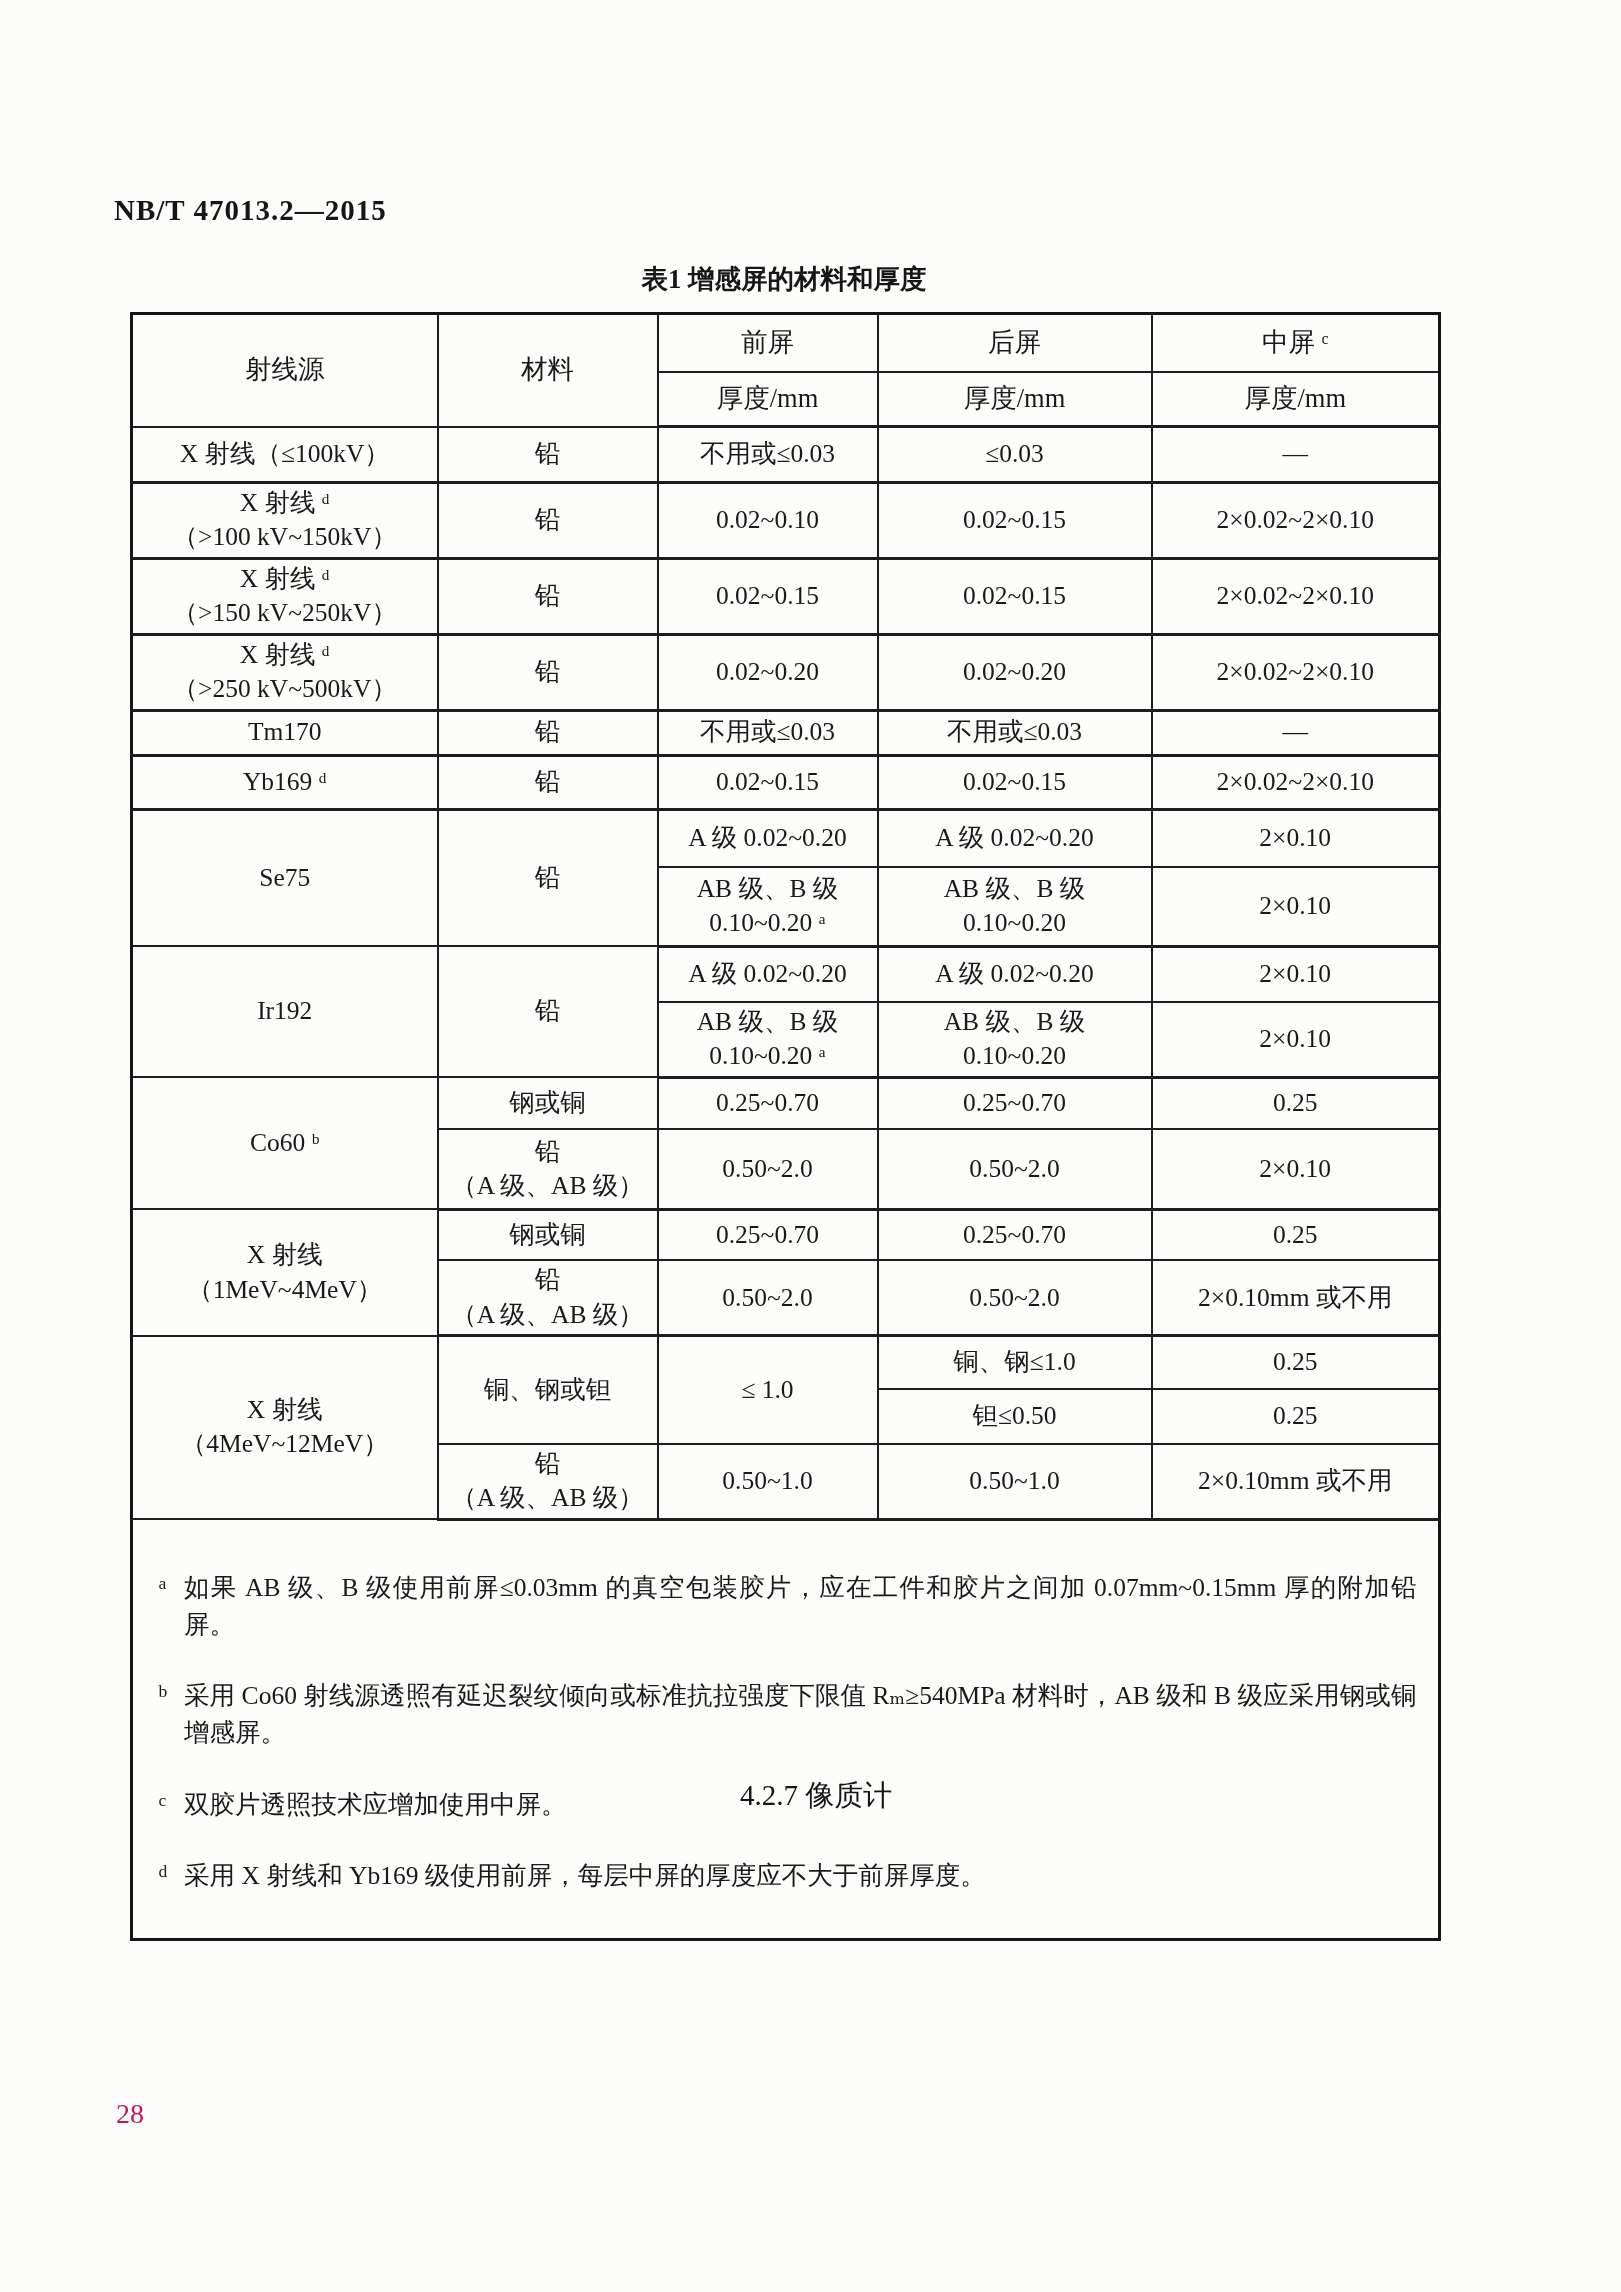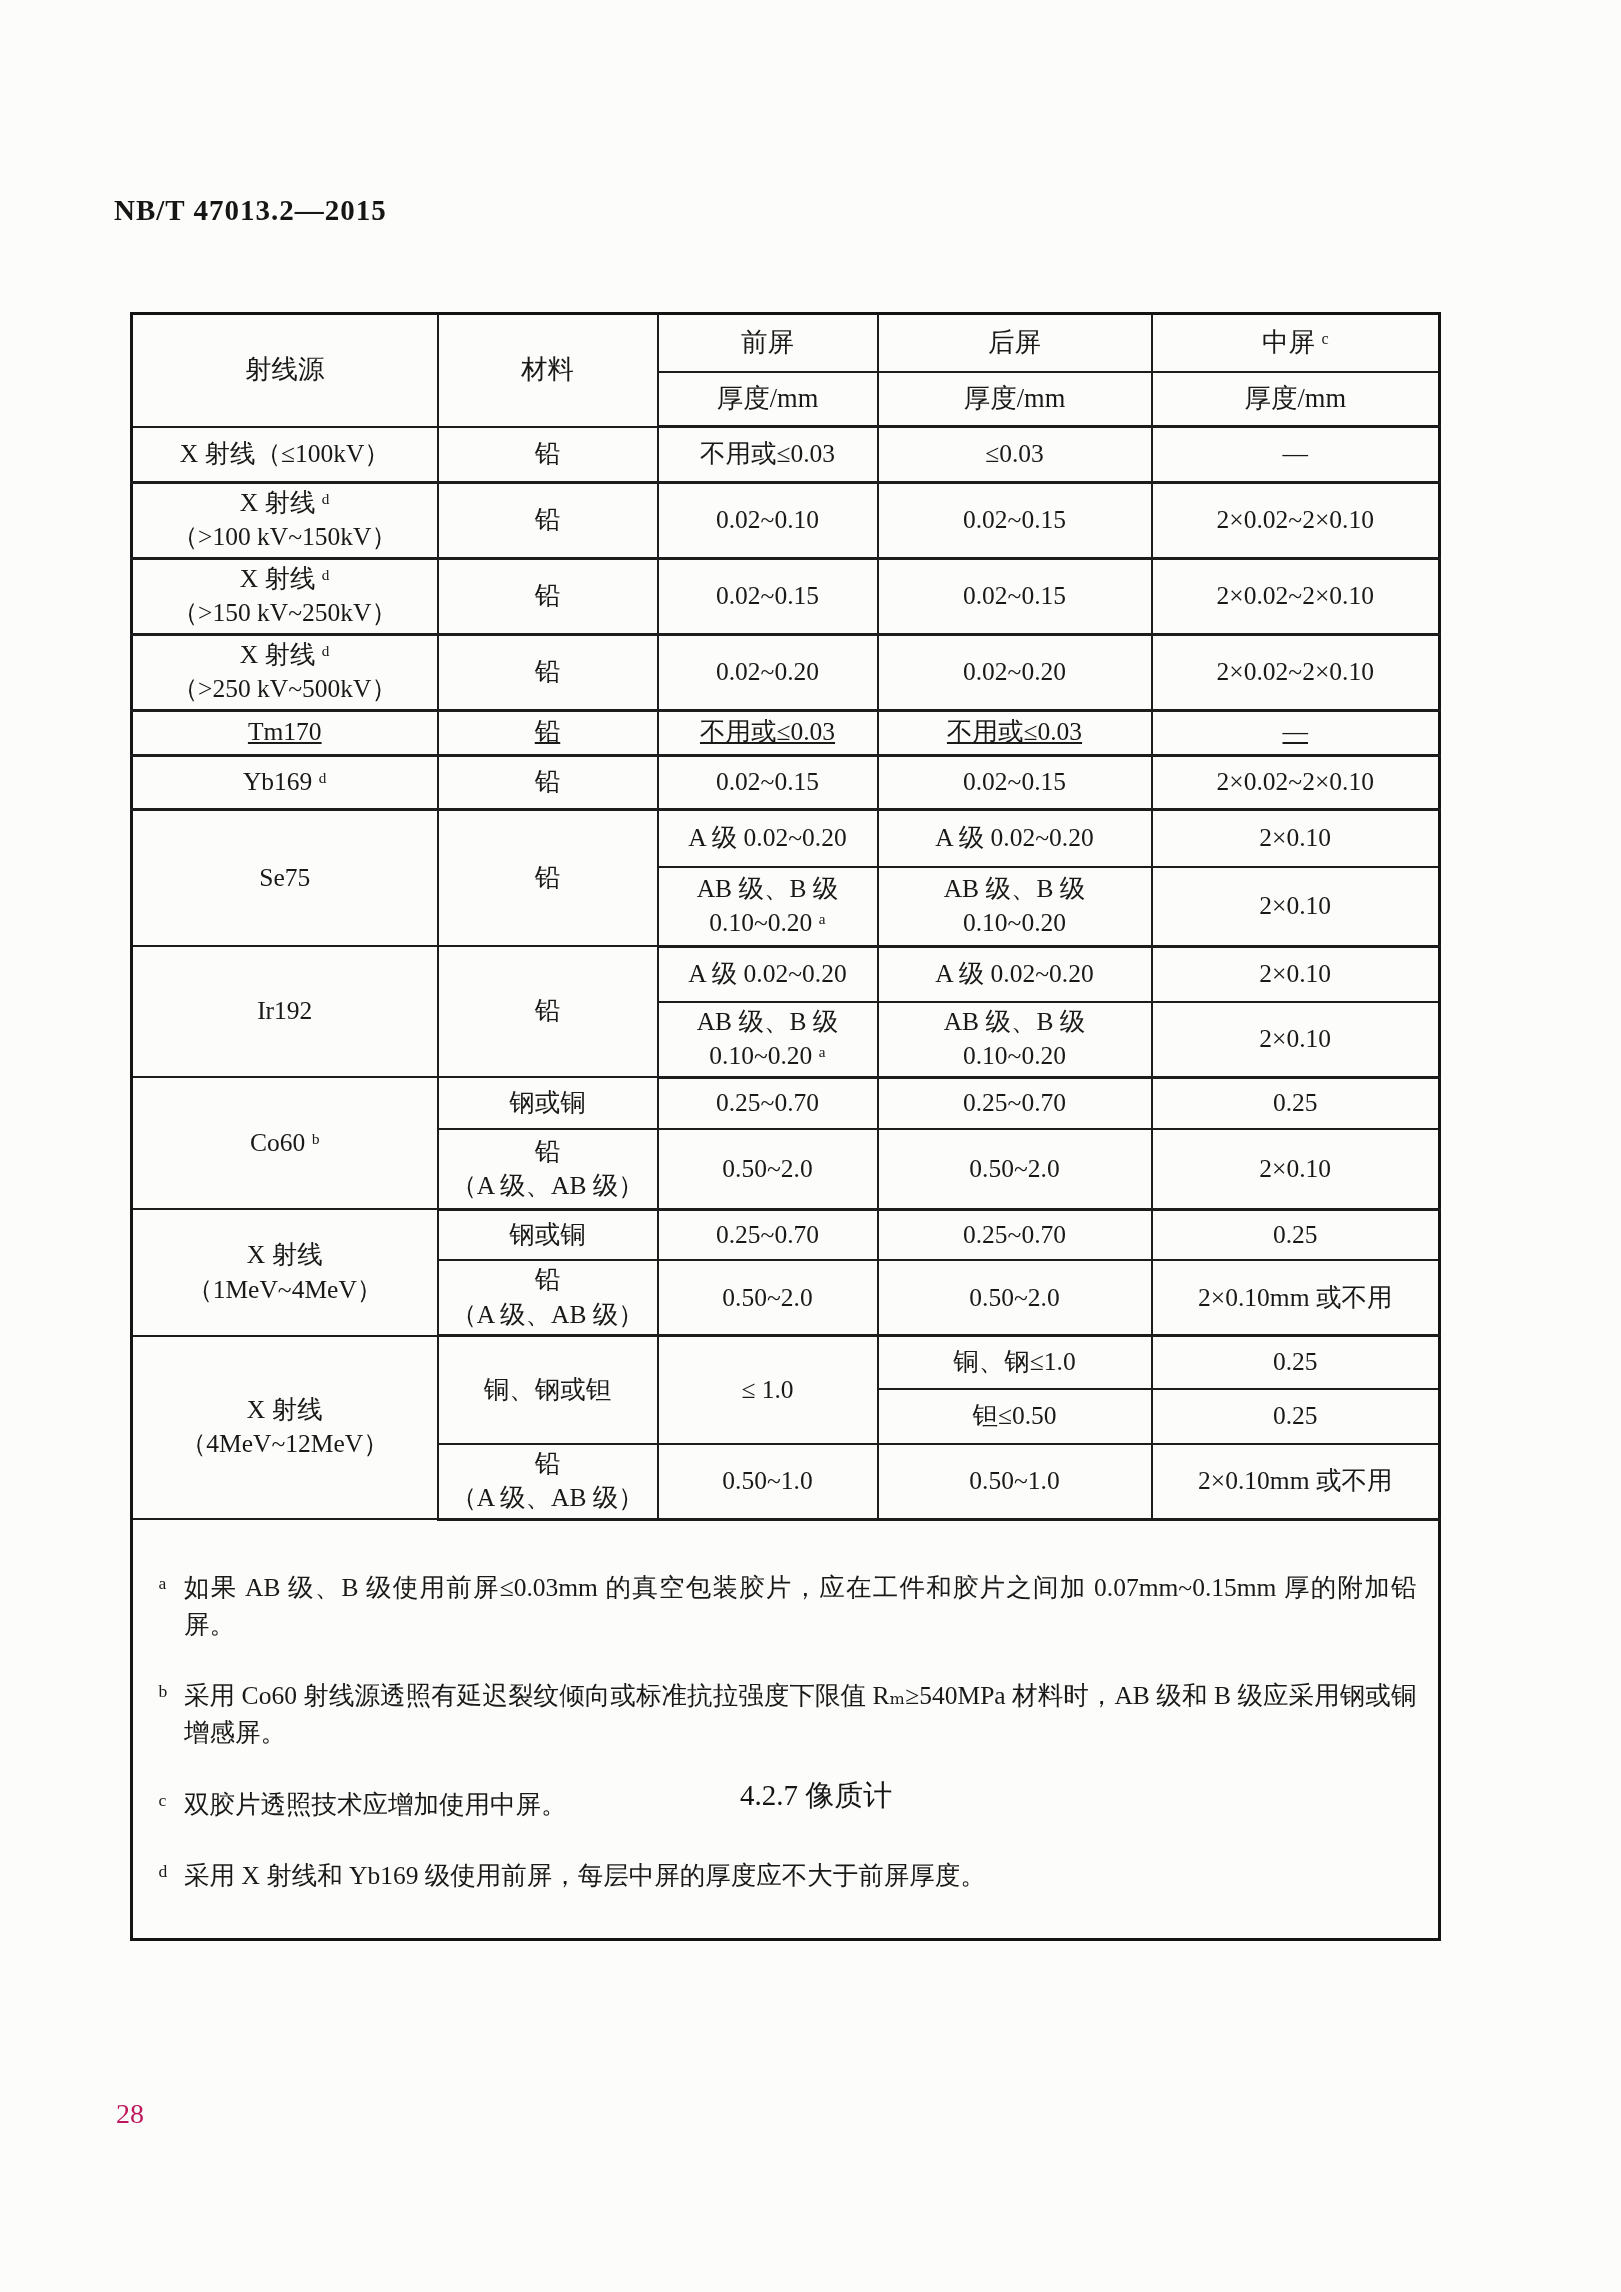--- a/index.html
+++ b/index.html
@@ -65,20 +65,21 @@
     font-size:28px; color:#be185d;
   }
 </style>
 </head>
 <body>
 
 <div class="page">
 
   <div class="doc-number">NB/T 47013.2—2015</div>
 
+  <div class="table-title">表1  增感屏的材料和厚度</div>
 
   <table class="t1">
     <colgroup>
         <col class="c1">
         <col class="c2">
         <col class="c3">
         <col class="c4">
         <col class="c5">
       </colgroup>
     <tbody>
@@ -120,21 +121,21 @@
         <td>2×0.02~2×0.10</td>
       </tr>
       <tr class="g" style="height:74px;">
         <td>X 射线 ᵈ
 （&gt;250 kV~500kV）</td>
         <td>铅</td>
         <td>0.02~0.20</td>
         <td>0.02~0.20</td>
         <td>2×0.02~2×0.10</td>
       </tr>
-      <tr class="g" style="height:45px;text-decoration:underline;">
+      <tr class="g" style="height:45px;">
         <td>Tm170</td>
         <td>铅</td>
         <td>不用或≤0.03</td>
         <td>不用或≤0.03</td>
         <td>—</td>
       </tr>
       <tr class="g" style="height:54px;">
         <td>Yb169 ᵈ</td>
         <td>铅</td>
         <td>0.02~0.15</td>

